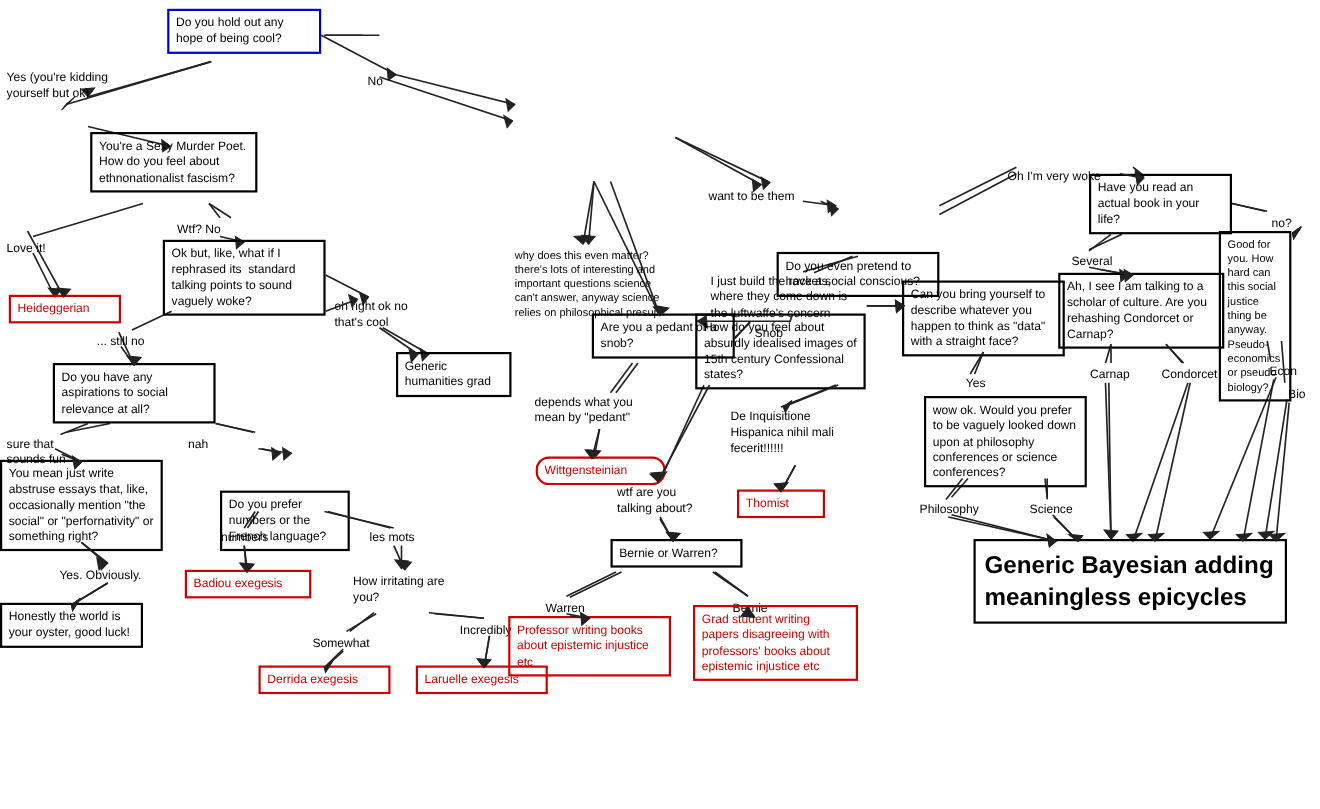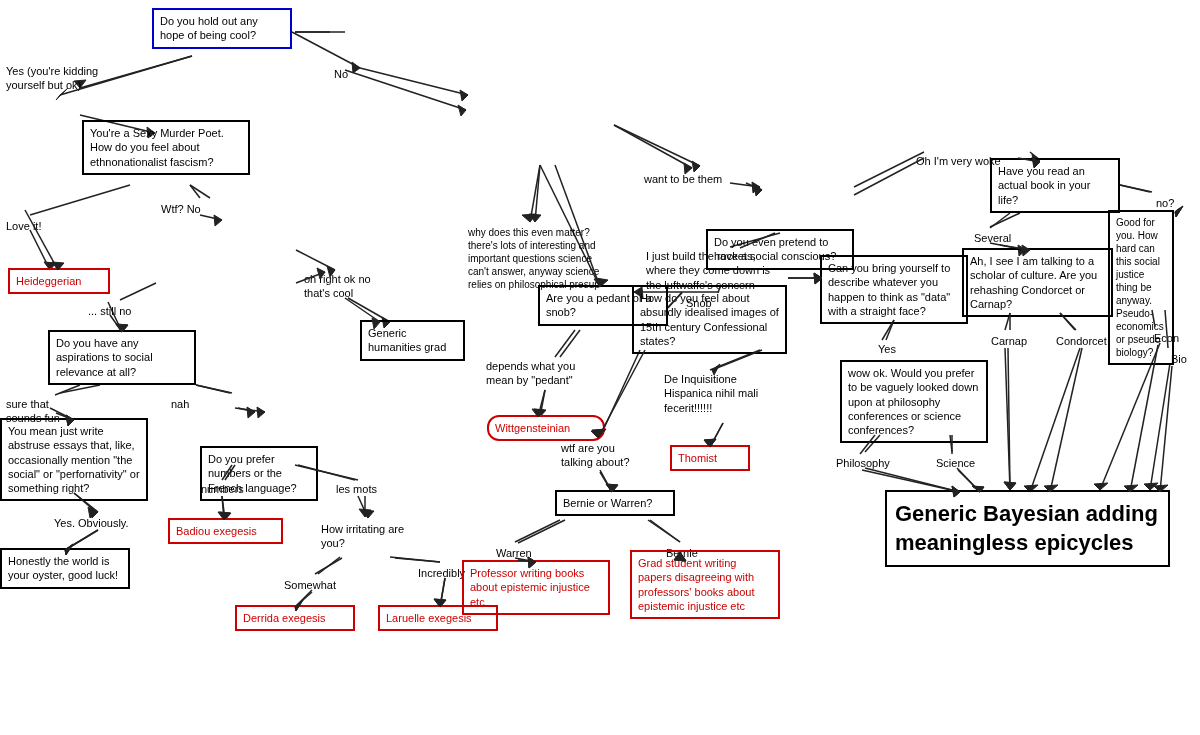--- a/index.html
+++ b/index.html
@@ -222,26 +222,29 @@
 
     <line x1="295" y1="32" x2="330" y2="32"></line>
   </svg>
 
   <div class="node blue-bordered" style="left:152px;top:8px;width:140px;">
     Do you hold out any hope of being cool?
   </div>
   <div class="node" style="left:0px;top:60px;width:110px;">
     Yes (you're kidding yourself but ok)
   </div>
-  <div class="node bordered" style="left:82px;top:120px;width:168px;">
+  <div class="node bordered" style="left:82px;top:120px;width:152px;">
     You're a Sexy Murder Poet. How do you feel about ethnonationalist fascism?
   </div>
   <div class="node" style="left:0;top:215px;">Love it!</div>
   <div class="node red-bordered" style="left:8px;top:268px;width:102px;color:#cc0000;">Heideggerian</div>
   <div class="node" style="left:155px;top:198px;">Wtf? No</div>
+  <div class="node bordered" style="left:148px;top:218px;width:148px;">
+    Ok but, like, what if I rephrased its &nbsp;standard talking points to sound vaguely woke?
+  </div>
   <div class="node" style="left:298px;top:268px;width:92px;">oh right ok no that's cool</div>
   <div class="node bordered" style="left:360px;top:320px;width:105px;">Generic humanities grad</div>
   <div class="node" style="left:82px;top:300px;">... still no</div>
   <div class="node bordered" style="left:48px;top:330px;width:148px;">Do you have any aspirations to social relevance at all?</div>
   <div class="node" style="left:0;top:393px;width:85px;">sure that sounds fun</div>
   <div class="node" style="left:165px;top:393px;">nah</div>
   <div class="node bordered" style="left:0;top:418px;width:148px;">
     You mean just write abstruse essays that, like, occasionally mention "the social" or "perfornativity" or something right?
   </div>
   <div class="node bordered" style="left:200px;top:410px;width:118px;margin-top:36px;">Do you prefer numbers or the French language?</div>

